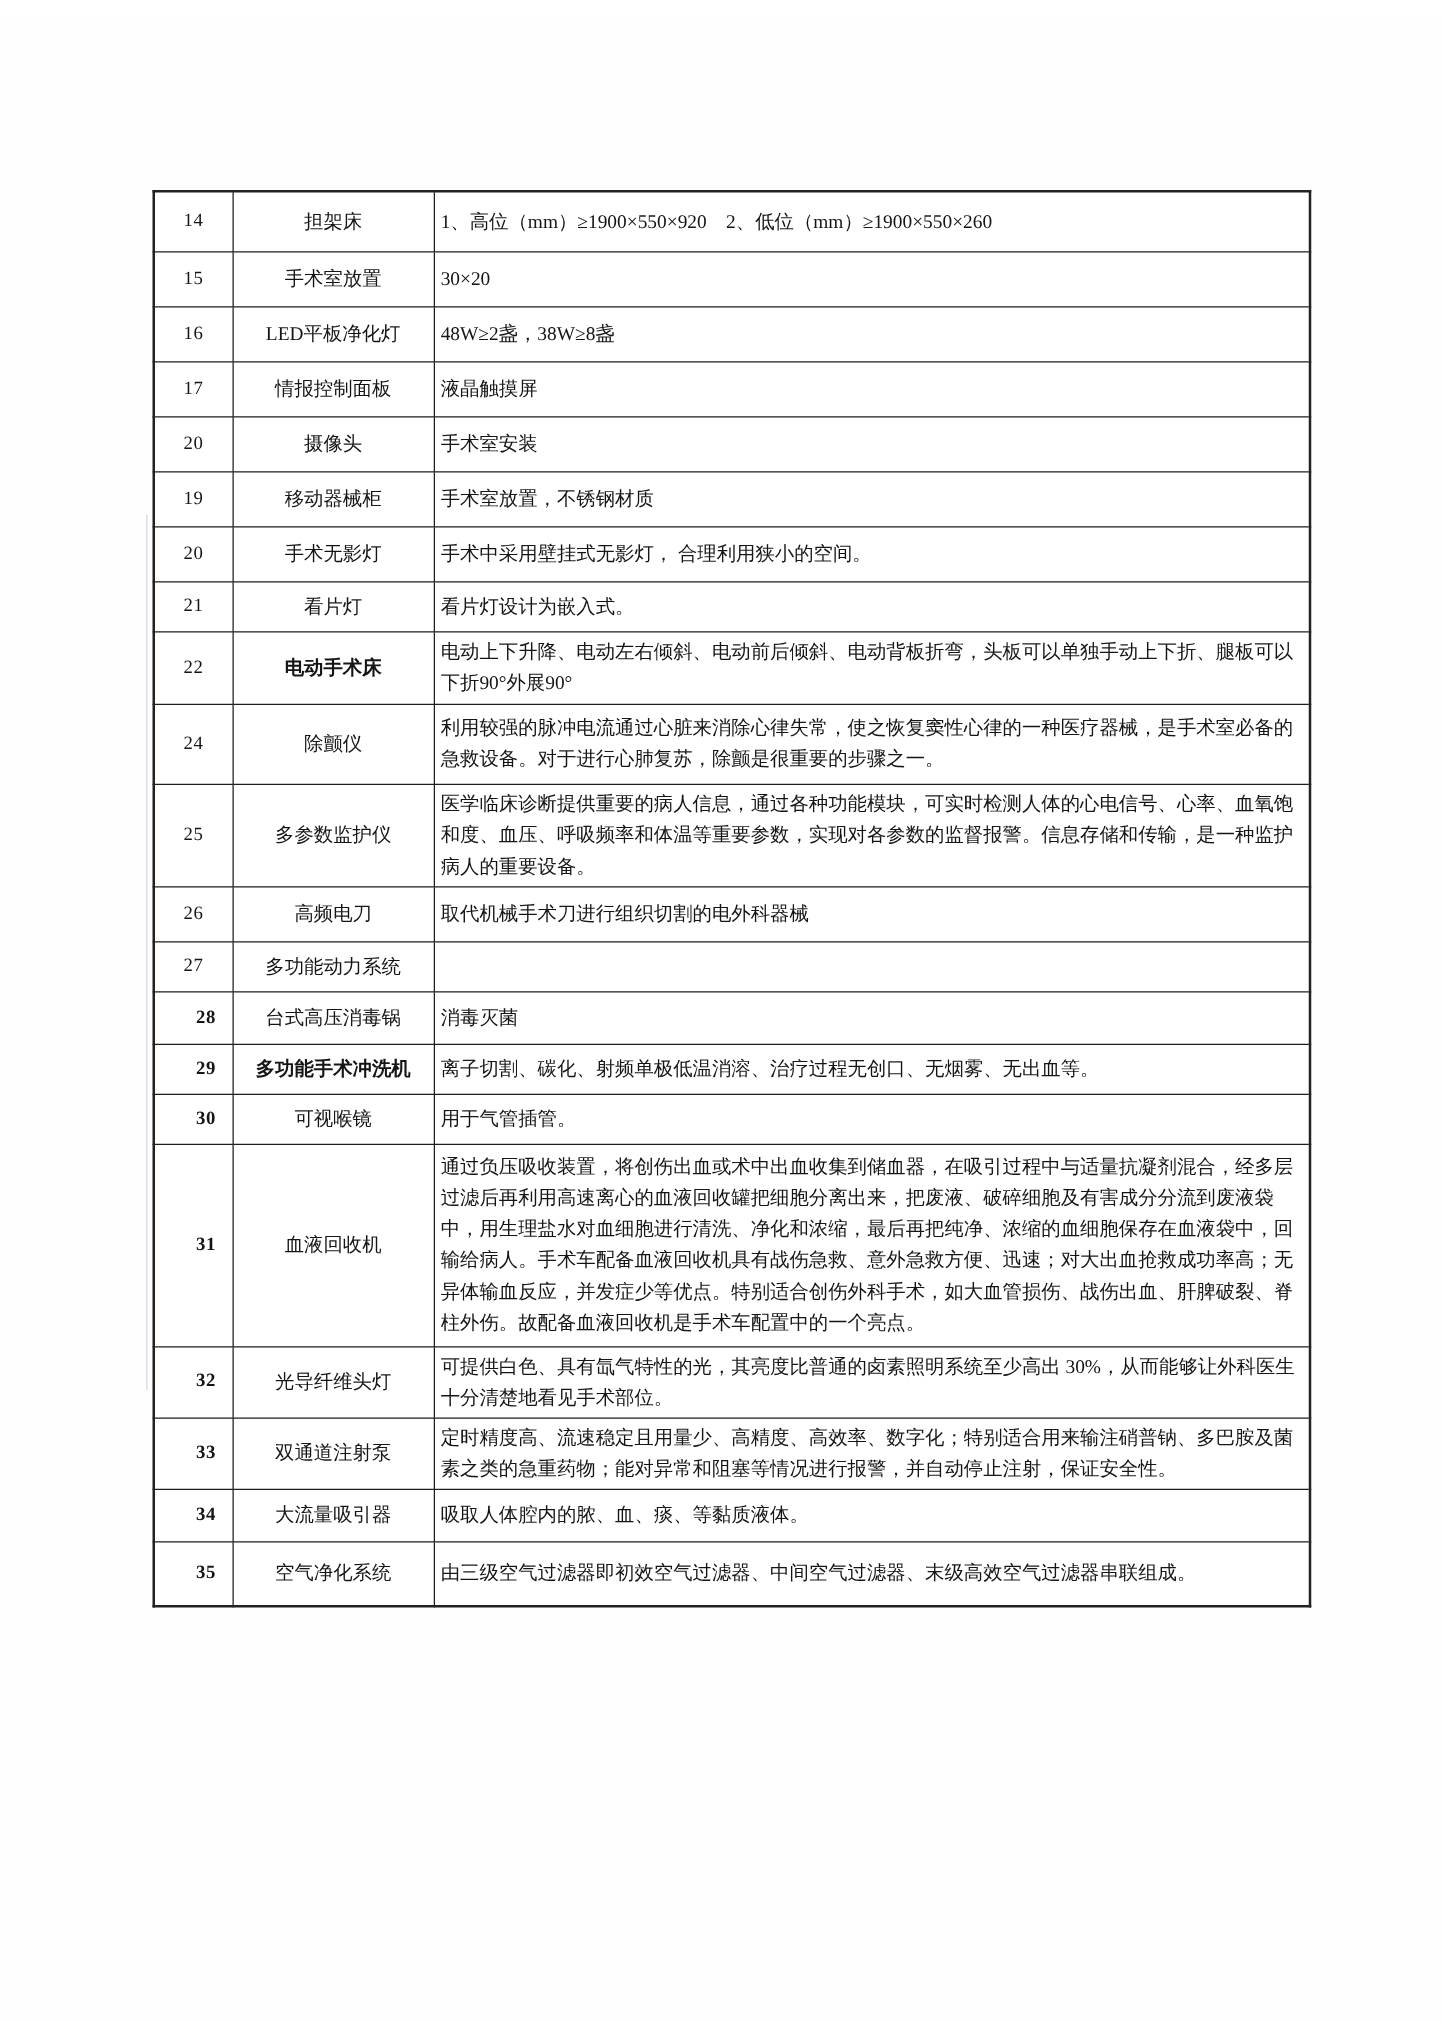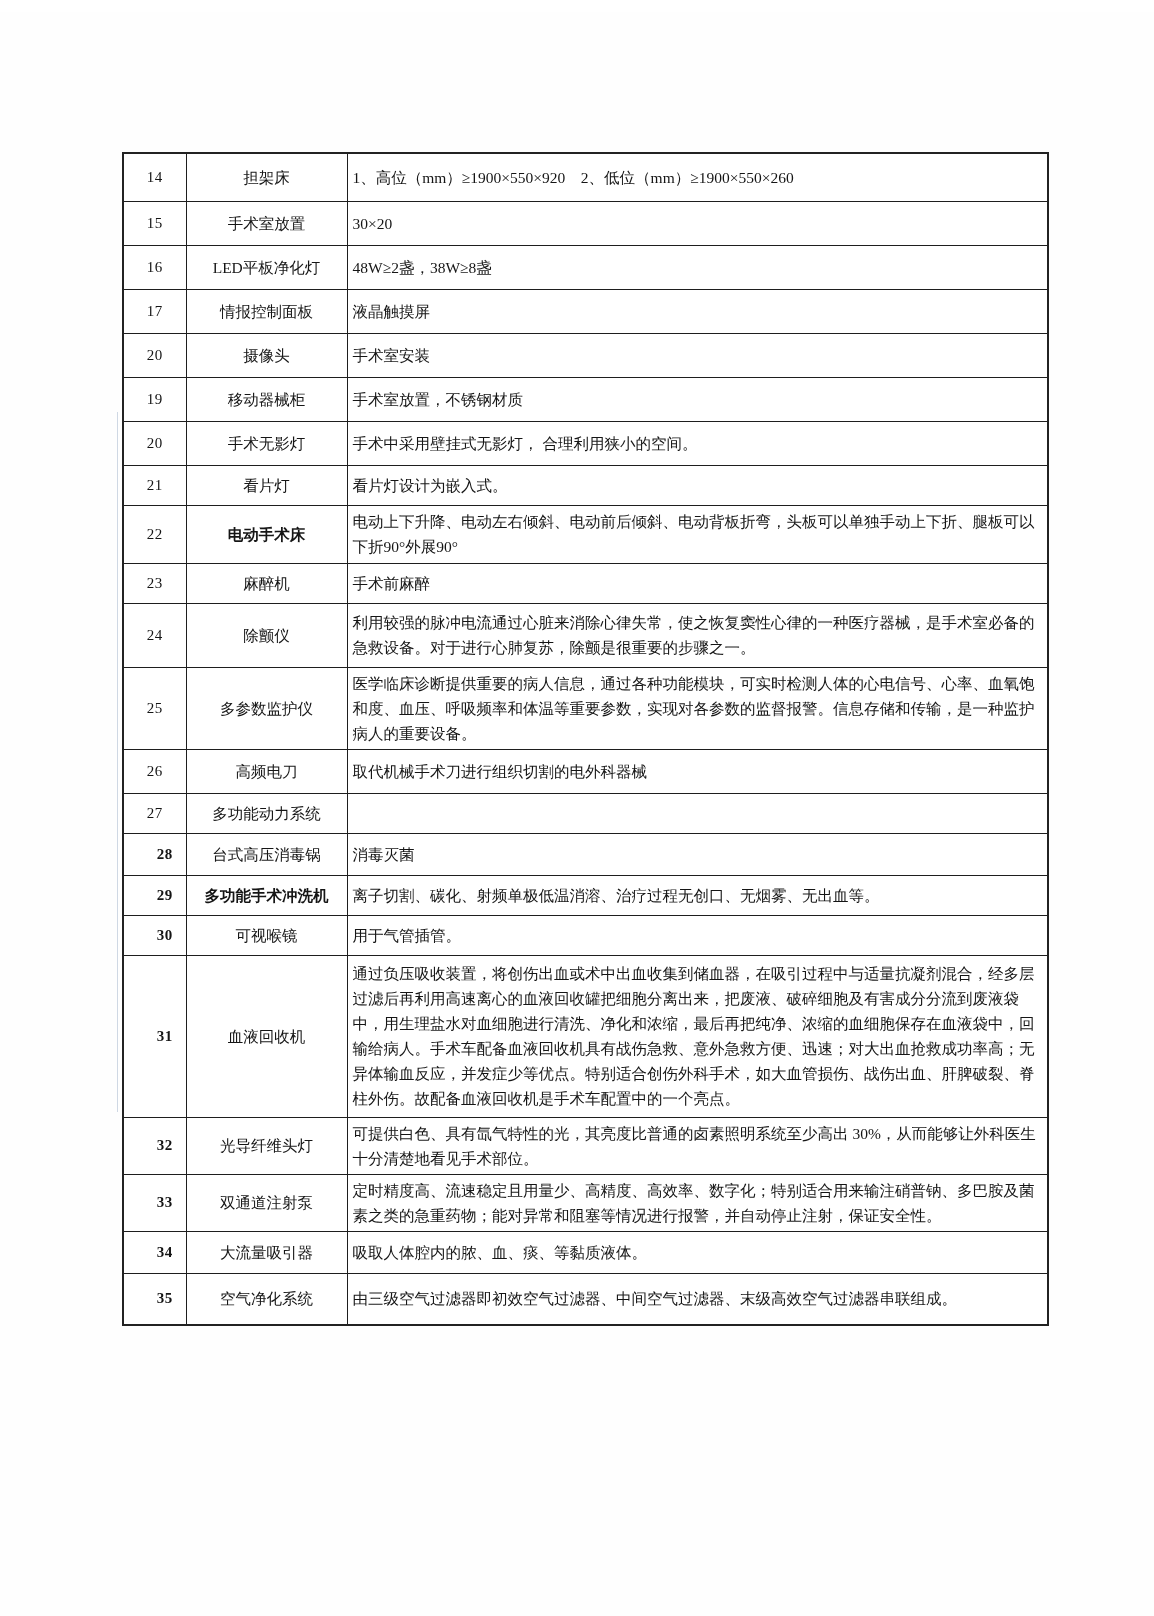--- a/index.html
+++ b/index.html
@@ -118,25 +118,20 @@
       <td class="name">看片灯</td>
       <td class="desc">看片灯设计为嵌入式。</td>
     </tr>
 
     <tr style="height: 58px;">
       <td class="num">22</td>
       <td class="name bold">电动手术床</td>
       <td class="desc">电动上下升降、电动左右倾斜、电动前后倾斜、电动背板折弯，头板可以单独手动上下折、腿板可以下折90°外展90°</td>
     </tr>
 
-    <tr style="height: 40px;">
-      <td class="num">23</td>
-      <td class="name">麻醉机</td>
-      <td class="desc">手术前麻醉</td>
-    </tr>
 
     <tr style="height: 64px;">
       <td class="num">24</td>
       <td class="name">除颤仪</td>
       <td class="desc">利用较强的脉冲电流通过心脏来消除心律失常，使之恢复窦性心律的一种医疗器械，是手术室必备的急救设备。对于进行心肺复苏，除颤是很重要的步骤之一。</td>
     </tr>
 
     <tr style="height: 74px;">
       <td class="num">25</td>
       <td class="name">多参数监护仪</td>

